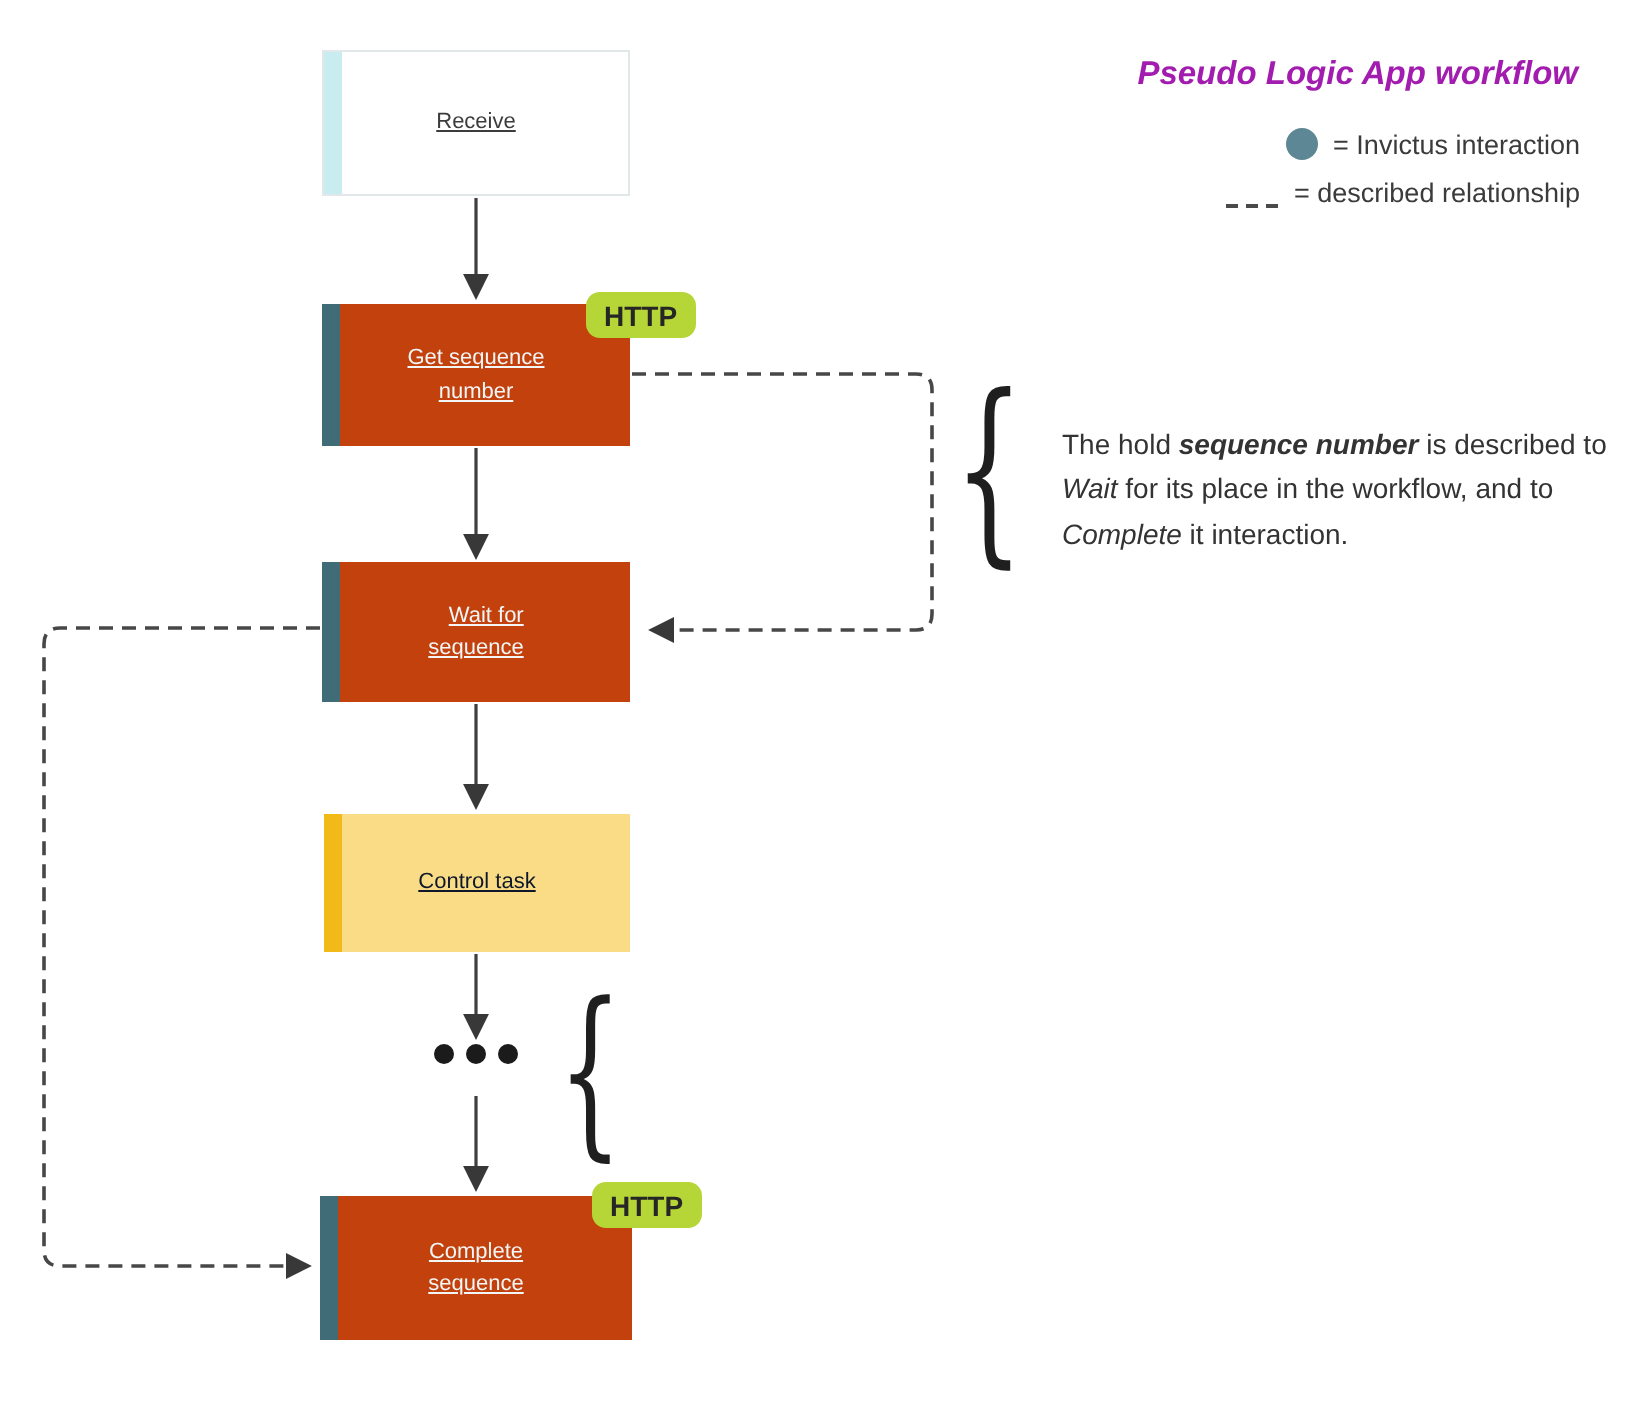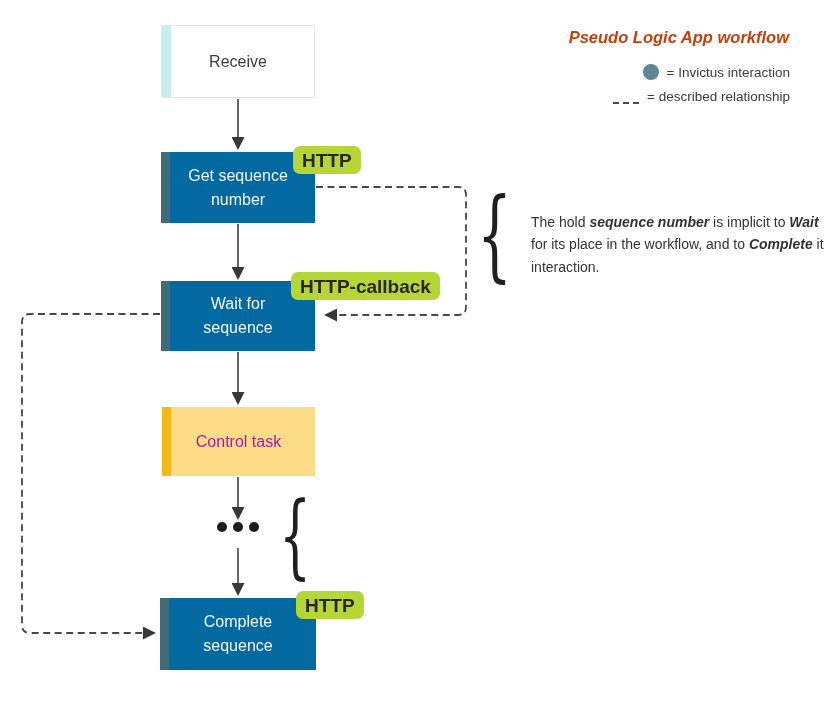--- a/index.html
+++ b/index.html
@@ -7,42 +7,42 @@
     position:relative; width:825px; height:709px; background:#ffffff;
     font-family:"Liberation Sans", sans-serif; overflow:hidden;
   }
 
   
   .node {
     position:absolute; display:flex; align-items:center; justify-content:center;
     text-align:center; z-index:1; box-sizing:border-box;
   }
   .node .strip { position:absolute; left:0; top:0; bottom:0; width:9px; }
-  .node-label { white-space:pre-line; font-size:16px; line-height:1.5; position:relative; z-index:1; }
+  .node-label { white-space:pre-line; font-size:11px; line-height:1.5; position:relative; z-index:1;text-decoration:underline; }
 
   .node-trigger { left:161px; top:25px; width:154px; height:73px; background:#ffffff; border:1px solid #e2e8ea; }
   .node-trigger .strip { background:#c9ecf1; }
   .node-trigger .node-label { color:#3c3c3c; }
 
-  .node-invictus { background:#0369a1; }
+  .node-invictus { background:#c2410c; }
   .node-invictus .strip { background:#3f6c76; }
   .node-invictus .node-label { color:#f2f6f6; }
 
   .node-get { left:161px; top:152px; width:154px; height:71px; }
-  .node-wait { left:161px; top:281px; width:154px; height:70px; }
+  .node-wait { left:161px; top:281px; width:154px; height:70px;text-align:right; }
   .node-complete { left:160px; top:598px; width:156px; height:72px; }
 
   .node-task { left:162px; top:407px; width:153px; height:69px; background:#f9dc85; }
   .node-task .strip { background:#f2ba19; }
-  .node-task .node-label { color:#a21caf; }
+  .node-task .node-label { color:#0f172a; }
 
   
   .badge {
     position:absolute; z-index:3; background:#b5d636; color:#262626;
-    font-size:19px; font-weight:700; line-height:1;
+    font-size:14px; font-weight:700; line-height:1;
     padding:5px 9px 4px; border-radius:7px; white-space:nowrap;
   }
   .badge-get { left:293px; top:146px; }
   .badge-wait { left:291px; top:272px; }
   .badge-complete { left:296px; top:591px; }
 
   
   .edges { position:absolute; left:0; top:0; z-index:2; pointer-events:none; }
   .solid-edge { stroke:#3f3f3f; stroke-width:1.6; fill:none; }
   .dashed-edge { stroke:#474747; stroke-width:1.8; fill:none; stroke-dasharray:7 4.5; }
@@ -59,26 +59,26 @@
     position:absolute; color:#1f1f1f; font-family:"DejaVu Serif", serif;
     font-weight:400; z-index:2; transform-origin:left center;
   }
   .brace-1 { left:477px; top:197px; font-size:100px; line-height:76px; transform:scaleX(0.55); }
   .brace-2 { left:279px; top:501px; font-size:92px; line-height:70px; transform:scaleX(0.55); }
 
   .annotation { position:absolute; color:#333333; font-size:14px; line-height:1.6; z-index:2; }
   .annotation-1 { left:531px; top:211px; width:296px; }
   .annotation-2 { left:338px; top:501px; width:350px; }
   .annotation .seg-bold { font-weight:700;font-style:italic; }
-  .annotation .seg-italic { font-style:italic;font-weight:bold; }
+  .annotation .seg-italic { font-style:italic; }
 
   
   .diagram-title {
     position:absolute; right:36px; top:28px; width:400px; text-align:right;
-    font-style:italic; font-weight:600; font-size:16.5px; color:#c2410c;
+    font-style:italic; font-weight:600; font-size:16.5px; color:#a21caf;
   }
   .legend { position:absolute; right:35px; top:64px; width:300px; }
   .legend-row { display:flex; align-items:flex-end; justify-content:flex-end; gap:8px; margin-bottom:9px; }
   .legend-circle { width:16px; height:16px; border-radius:50%; background:#5d8794; flex:0 0 auto; }
   .legend-dash { width:26px; border-top:2px dashed #4a4a4a; flex:0 0 auto; }
   .legend-label { font-size:13.5px; color:#3b3b3b; }
 </style>
 </head>
 <body>
 
@@ -106,21 +106,20 @@
     <span class="node-label">Control task</span>
   </div>
 
   <div class="node node-invictus node-complete">
     <span class="strip"></span>
     <span class="node-label">Complete
 sequence</span>
   </div>
 
   <span class="badge badge-get">HTTP</span>
-  <span class="badge badge-wait">HTTP-callback</span>
   <span class="badge badge-complete">HTTP</span>
 
   <svg class="edges" width="825" height="709" viewBox="0 0 825 709">
     <defs>
       <marker id="arrow" viewBox="0 0 10 10" refX="8.5" refY="5" markerWidth="13" markerHeight="13" orient="auto" markerUnits="userSpaceOnUse">
         <path d="M0,0 L10,5 L0,10 Z" fill="#383838"></path>
       </marker>
     </defs>
     <path class="solid-edge" d="M238,99 V148" marker-end="url(#arrow)"></path>
     <path class="solid-edge" d="M238,224 V278" marker-end="url(#arrow)"></path>
@@ -131,21 +130,21 @@
     <path class="dashed-edge" d="M160,314 H30 Q22,314 22,322 V625 Q22,633 30,633 H154" marker-end="url(#arrow)"></path>
   </svg>
 
   <div class="dots">
     <span class="dot"></span>
     <span class="dot"></span>
     <span class="dot"></span>
   </div>
 
   <div class="brace brace-1">{</div>
-  <div class="annotation annotation-1"><span>The hold </span><span class="seg-bold">sequence number</span><span> is implicit to </span><span class="seg-italic">Wait</span><span> for its place in the workflow, and to </span><span class="seg-italic">Complete</span><span> it interaction.</span></div>
+  <div class="annotation annotation-1"><span>The hold </span><span class="seg-bold">sequence number</span><span> is described to </span><span class="seg-italic">Wait</span><span> for its place in the workflow, and to </span><span class="seg-italic">Complete</span><span> it interaction.</span></div>
 
   <div class="brace brace-2">{</div>
 
   <div class="diagram-title">Pseudo Logic App workflow</div>
   <div class="legend">
     <div class="legend-row">
       <span class="legend-circle"></span>
       <span class="legend-label">= Invictus interaction</span>
     </div>
     <div class="legend-row">

